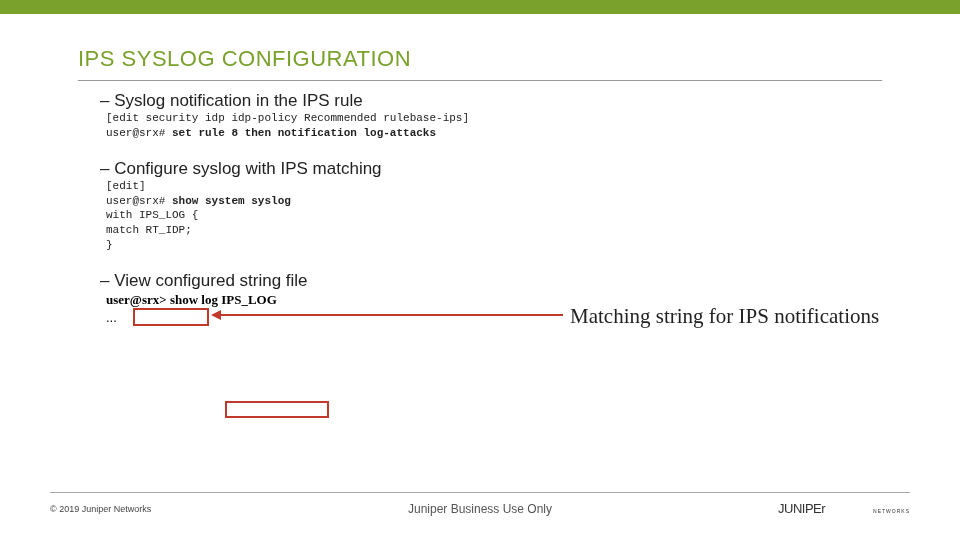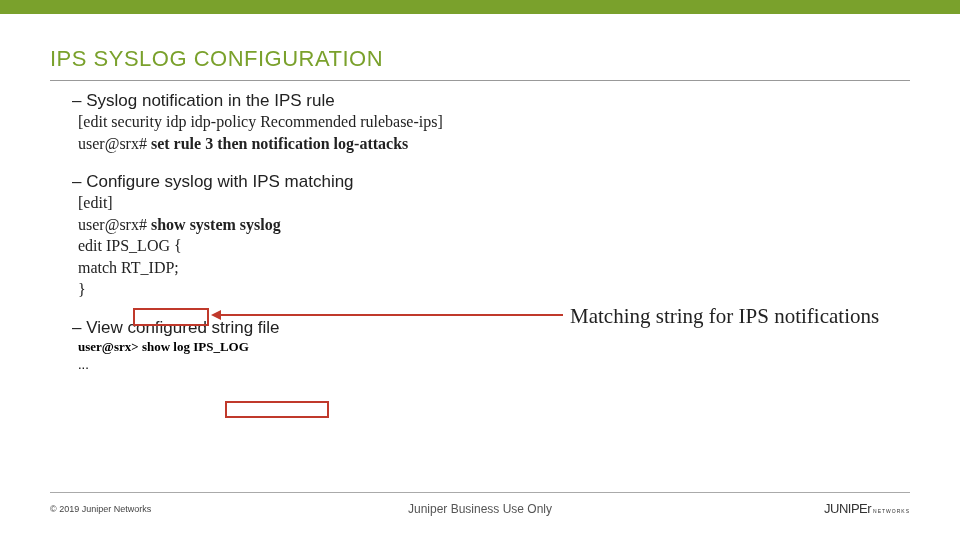--- a/index.html
+++ b/index.html
@@ -10,21 +10,21 @@
     background: #fff;
     position: relative;
     overflow: hidden;
   }
   .topbar {
     width: 100%;
     height: 14px;
     background: #7aa12c;
   }
   .content {
-    padding: 0 50px;
+    padding: 0 78px;
   }
   .slide-title {
     color: #7aa12c;
     font-size: 22px;
     font-weight: 400;
     margin-top: 32px;
     letter-spacing: 0.5px;
   }
   .hr {
     border: none;
@@ -37,22 +37,22 @@
     margin-left: -10px;
     margin-bottom: 8px;
   }
   .bullet-sub {
     font-size: 17px;
     color: #222;
     margin-left: 22px;
     margin-top: 6px;
   }
   .code {
-    font-family: Liberation Serif, serif;
-    font-size: 16px;
+    font-family: Liberation Mono, monospace;
+    font-size: 11px;
     color: #222;
     margin-left: 28px;
     line-height: 1.35;
   }
   .bold { font-weight: 700; }
   .log-cmd {
     font-family: Georgia, 'Times New Roman', serif;
     font-size: 13px;
     font-weight: 700;
     margin-left: 28px;
@@ -138,20 +138,21 @@
     font-size: 12px;
     color: #555;
   }
   .logo {
     font-family: Arial, sans-serif;
     font-size: 13px;
     color: #333;
     letter-spacing: -0.5px;
     display: flex;
     align-items: baseline;
+    gap: 46px;
   }
   .logo .sub {
     font-size: 5px;
     letter-spacing: 1px;
     color: #333;
     margin-left: 2px;
   }
   .block-spacer { height: 12px; }
 </style>
 </head>
@@ -160,30 +161,30 @@
 <div class="topbar"></div>
 
 <div class="content">
   <h1 class="slide-title">IPS SYSLOG CONFIGURATION</h1>
   <hr class="hr">
 
 
   <div class="bullet-sub">– Syslog notification in the IPS rule</div>
   <div class="code">
     <span>[edit security idp idp-policy Recommended rulebase-ips]</span><br>
-    <span> user@srx# </span><span class="bold">set rule 3 then notification log-attacks</span>
+    <span> user@srx# </span><span class="bold">set rule 8 then notification log-attacks</span>
   </div>
 
   <div class="block-spacer"></div>
 
   <div class="bullet-sub">– Configure syslog with IPS matching</div>
   <div class="code">
     <div>[edit]</div>
     <div><span>user@srx# </span><span class="bold">show system syslog</span></div>
-    <div>edit IPS_LOG {</div>
+    <div>with IPS_LOG {</div>
     <div>    match RT_IDP;</div>
     <div>}</div>
   </div>
 
   <div class="block-spacer"></div>
 
   <div class="bullet-sub">– View configured string file</div>
   <div class="log-cmd">user@srx&gt; show log IPS_LOG</div>
   <div class="ellipsis">...</div>
 </div>

